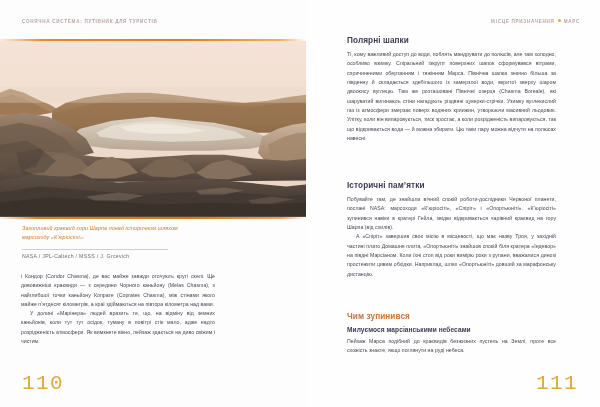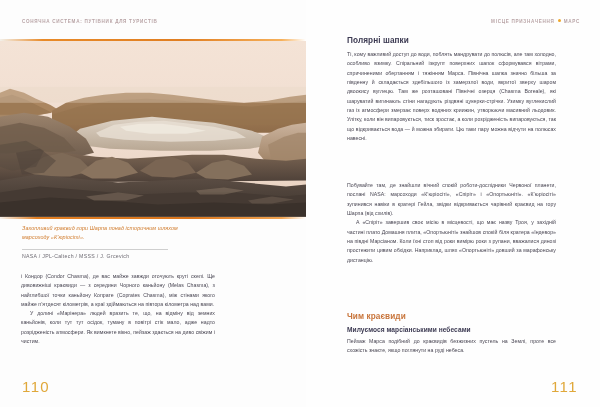--- a/index.html
+++ b/index.html
@@ -124,24 +124,25 @@
     text-align: justify;
     letter-spacing: 0.03px;
   }
   .body-left p { margin: 0; }
   .body-left p + p { text-indent: 9px; }
 
   
   .folio {
     position: absolute;
     bottom: 12px;
-    font-size: 15px;
+    font-size: 21px;
     font-weight: 400;
     color: #e0a83a;
     letter-spacing: 1.4px;
+    font-family: Liberation Mono, monospace;
   }
   .folio-left  { left: 22px; }
   .folio-right { right: 22px; text-align: right; }
 
   
   .col {
     position: absolute;
     width: 209px;
     left: 41px;
   }
@@ -278,28 +279,29 @@
     </div>
 
     <div class="col" style="top:36px;">
       <h2 class="sec">Полярні шапки</h2>
       <div class="body-right">
         <p>Ті, кому важливий доступ до води, поблять мандрувати до полюсів, але там холодно, особливо взимку. Спіральний ізкрупт поверхних шапок сформувався вітрами, спричиненими обертанням і тяжінням Марса. Північна шапка значно більша за південну й складається здебільшого із замерзлої води, вкритої зверху шаром двоокису вуглецю. Там же розташовані Північні озерця (Chasma Boreale), які шаруватий вигинають стіни нагадують різдвяні цукерки-стрічки. Узимку вуглекислий газ із атмосфери змерзає поверх водяних криижин, утворюючи масивний льодовик. Улітку, коли він випаровується, тиск зростає, а коли розрідженість випаровується, так що відкривається вода — й можна збирати. Цю таки пару можна відчути на полюсах навесні.</p>
       </div>
     </div>
 
     <div class="col" style="top:181px;">
+      <h2 class="sec">Історичні пам’ятки</h2>
       <div class="body-right">
         <p>Побувайте там, де знайшли вічний спокій роботи-дослідники Червоної планети, послані NASA: марсоходи «К’юріосіті», «Спіріт» і «Опортьюніті». «К’юріосіті» зупинився навіки в кратері Гейла, звідки відкривається чарівний краєвид на гору Шарпа (від схилів).</p>
         <p>А «Спіріт» завершив своє місію в місцевості, що має назву Троя, у західній частині плато Домашня плита, «Опортьюніті» знайшов спокій біля кратера «Індевор» на півдні Марсіаном. Коли їхні стоп від роки вимірю роки з рупани, вважалися динозі простежити цивим обхідки. Наприклад, шлях «Опортьюніті» довший за марафонську дистанцію.</p>
       </div>
     </div>
 
     <div class="col" style="top:312px;">
-      <h2 class="sec accent">Чим краєвиди</h2>
+      <h2 class="sec accent">Чим зупинився</h2>
       <h3 class="sub">Милуємося марсіанськими небесами</h3>
       <div class="body-right">
         <p>Пейзаж Марса подібний до краєвидів безжизних пустель на Землі, проте все схожість знаєте, якщо поглянути на руді небеса.</p>
       </div>
     </div>
 
     <div class="folio folio-right">111</div>
   </div>
 
 </div>

